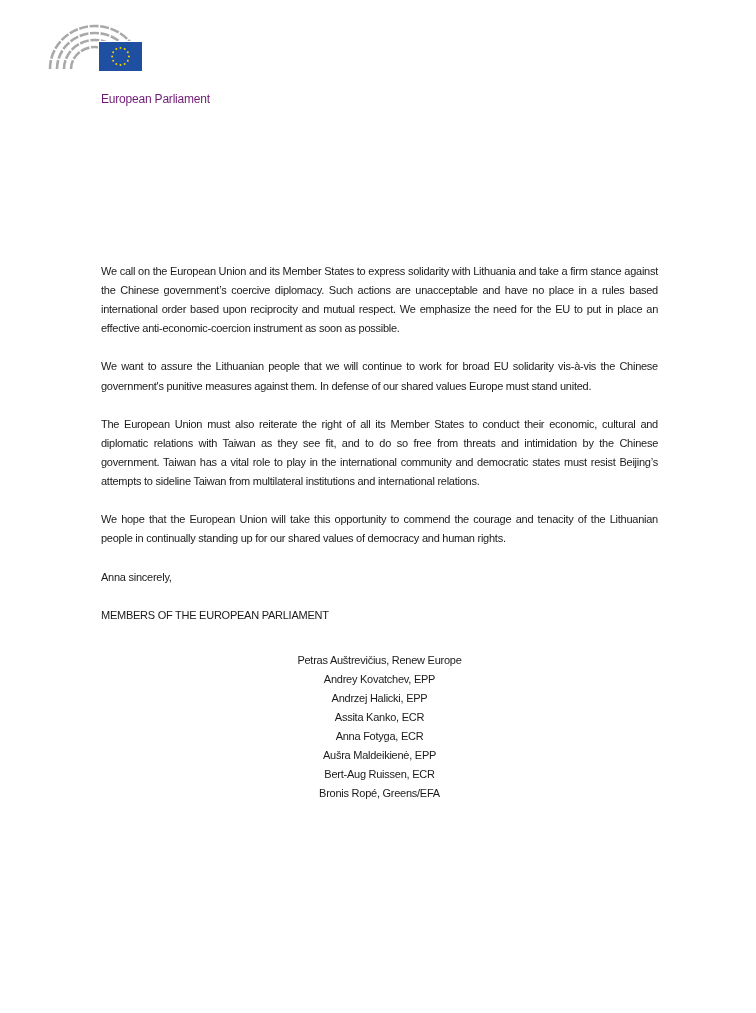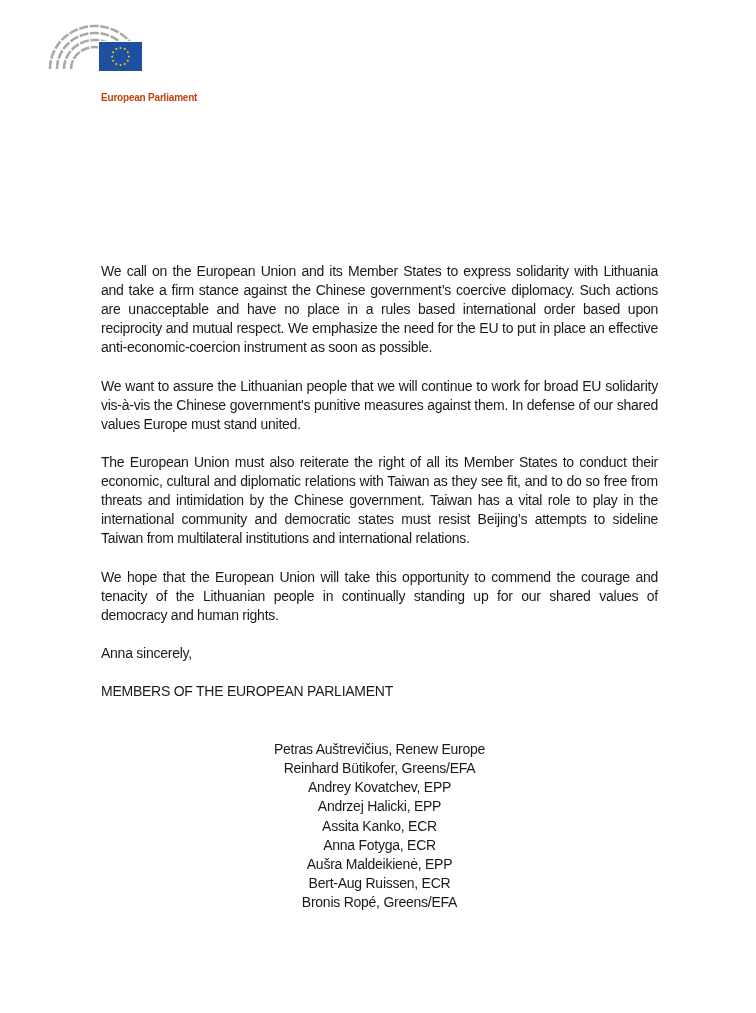--- a/index.html
+++ b/index.html
@@ -19,43 +19,43 @@
       position: absolute;
       left: 46px;
       top: 22px;
       width: 98px;
       height: 50px;
     }
     .org-name {
       position: absolute;
       left: 101px;
       top: 92px;
-      font-size: 10px;
-      font-weight: bold;
+      font-size: 12px;
+      font-weight: normal;
       letter-spacing: -0.2px;
-      color: #c2410c;
+      color: #701a75;
     }
     .letter {
       position: absolute;
       left: 101px;
       top: 262px;
       width: 557px;
-      font-size: 14px;
+      font-size: 11px;
       line-height: 19.1px;
       letter-spacing: -0.25px;
     }
     .letter p {
       margin: 0 0 19.1px 0;
       text-align: justify;
     }
     .closing {
       margin: 0 0 19.1px 0;
     }
     .signoff {
-      margin: 0 0 39px 0;
+      margin: 0 0 26px 0;
     }
     .signatories {
       list-style: none;
       margin: 0;
       padding: 0;
     }
     .signatories li {
       margin: 0;
       padding: 0;
       line-height: 19.1px;
@@ -98,21 +98,20 @@
   <p>We call on the European Union and its Member States to express solidarity with Lithuania and take a firm stance against the Chinese government’s coercive diplomacy. Such actions are unacceptable and have no place in a rules based international order based upon reciprocity and mutual respect. We emphasize the need for the EU to put in place an effective anti-economic-coercion instrument as soon as possible.</p>
   <p>We want to assure the Lithuanian people that we will continue to work for broad EU solidarity vis-à-vis the Chinese government's punitive measures against them. In defense of our shared values Europe must stand united.</p>
   <p>The European Union must also reiterate the right of all its Member States to conduct their economic, cultural and diplomatic relations with Taiwan as they see fit, and to do so free from threats and intimidation by the Chinese government. Taiwan has a vital role to play in the international community and democratic states must resist Beijing’s attempts to sideline Taiwan from multilateral institutions and international relations.</p>
   <p>We hope that the European Union will take this opportunity to commend the courage and tenacity of the Lithuanian people in continually standing up for our shared values of democracy and human rights.</p>
 
   <div class="closing">Anna sincerely,</div>
   <div class="signoff">MEMBERS OF THE EUROPEAN PARLIAMENT</div>
 
   <ul class="signatories">
     <li>Petras Auštrevičius, Renew Europe</li>
-    <li>Reinhard Bütikofer, Greens/EFA</li>
     <li>Andrey Kovatchev, EPP</li>
     <li>Andrzej Halicki, EPP</li>
     <li>Assita Kanko, ECR</li>
     <li>Anna Fotyga,  ECR</li>
     <li>Aušra Maldeikienė, EPP</li>
     <li>Bert-Aug Ruissen, ECR</li>
     <li>Bronis Ropé, Greens/EFA</li>
   </ul>
 </div>
 

